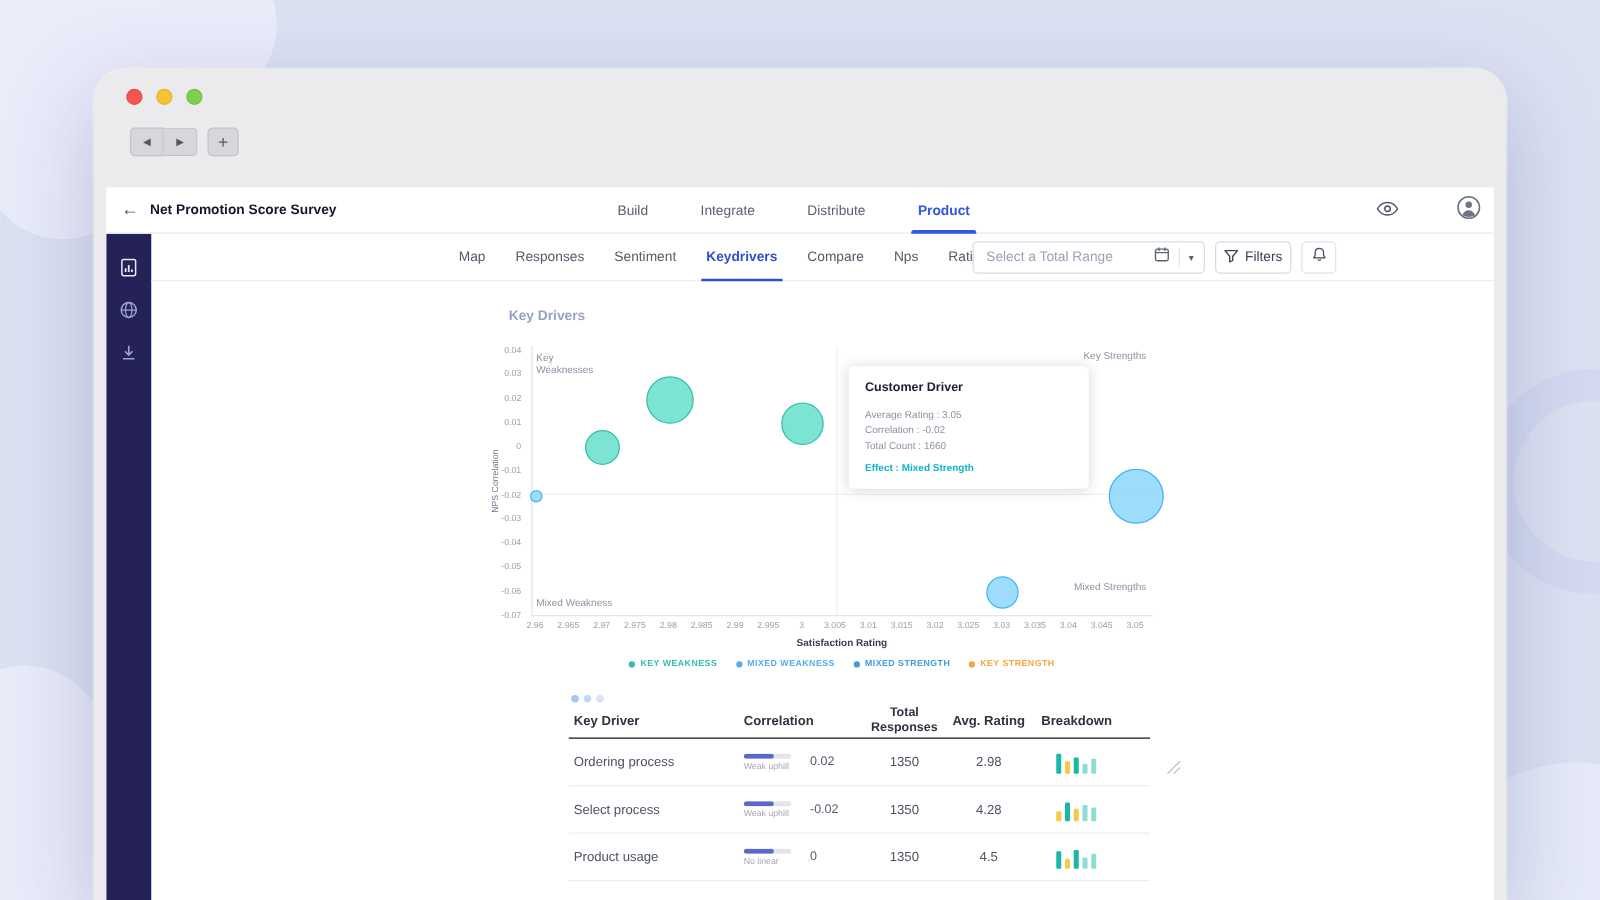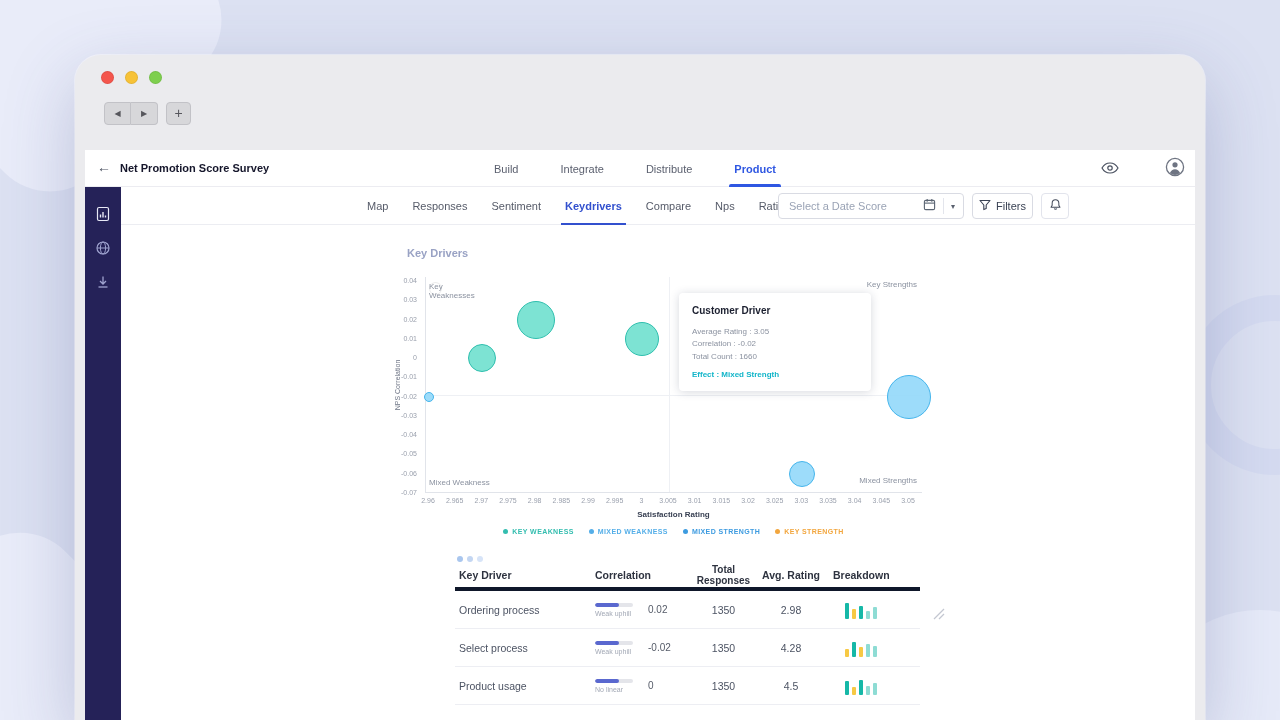--- a/index.html
+++ b/index.html
@@ -75,21 +75,21 @@
   .section-title { position:absolute; left:286px; top:22px; font-size:11px; font-weight:700; color:#99a2c4; }
 
   
   .plot { position:absolute; left:304px; top:52px; width:497px; height:216px;
           border-left:1px solid #e1e4ea; border-bottom:1px solid #e1e4ea; }
   .qline { position:absolute; background:#eef0f4; }
   .qline.v { width:1px; top:0; bottom:0; }
   .qline.h { height:1px; left:0; right:0; }
   .qlabel { position:absolute; font-size:8px; color:#8b92a0; }
   .qlabel.tl { left:3px; top:5px; } .qlabel.tr { right:5px; top:3px; }
-  .qlabel.bl { left:3px; bottom:5px; } .qlabel.br { right:5px; bottom:7px; }
+  .qlabel.bl { left:3px; bottom:5px; } .qlabel.br { right:5px; bottom:18px; }
   .bubble { position:absolute; border-radius:50%; border:1.5px solid; cursor:pointer; }
   .y-ticks { position:absolute; left:260px; top:52px; width:40px; height:216px; }
   .ytick { position:absolute; right:4px; font-size:7px; color:#9aa0ad; text-align:right; width:40px; }
   .x-ticks { position:absolute; left:304px; top:272px; width:497px; height:10px; }
   .xtick { position:absolute; width:26px; text-align:center; font-size:7px; color:#9aa0ad; }
   .yaxis-title { position:absolute; left:276px; top:160px; transform:translate(-50%,-50%) rotate(-90deg);
                  font-size:7px; color:#6d7485; white-space:nowrap; }
   .xaxis-title { position:absolute; left:304px; top:285px; width:497px; text-align:center;
                  font-size:8px; font-weight:700; color:#3a4254; }
 
@@ -103,21 +103,21 @@
   .legend-item { display:flex; align-items:center; gap:4px; cursor:pointer; }
   .legend-dot { width:5px; height:5px; border-radius:50%; }
   .legend-label { font-size:7px; font-weight:700; letter-spacing:.4px; }
 
   .dots { position:absolute; left:336px; top:331px; display:flex; gap:4px; }
   .dot { width:6px; height:6px; border-radius:50%; cursor:pointer; }
   .dot.d1 { background:#a9c6ee; } .dot.d2 { background:#c3d6f2; } .dot.d3 { background:#d7e4f8; }
 
   
   .ktable { position:absolute; left:334px; top:338px; width:465px; font-size:10.5px; }
-  .thead { display:flex; align-items:center; height:28px; border-bottom:4px solid #0f172a;
+  .thead { display:flex; align-items:center; height:28px; border-bottom:1px solid #0f172a;
            font-weight:700; color:#2e3340; }
   .trow { display:flex; align-items:center; height:38px; border-bottom:1px solid #edeef3; color:#4c5363; }
   .c1 { width:140px; padding-left:4px; }
   .c2 { width:92px; display:flex; align-items:center; }
   .c3 { width:73px; text-align:center; }
   .c4 { width:62px; text-align:center; }
   .c5 { width:98px; }
   .th.c2 { display:block; }
   .th.c3 { white-space:pre-line; line-height:1.15; font-size:10px; }
   .th.c5 { padding-left:11px; }
@@ -213,21 +213,21 @@
           <div class="sub-tabs">
               <div class="sub-tab">Map</div>
               <div class="sub-tab">Responses</div>
               <div class="sub-tab">Sentiment</div>
               <div class="sub-tab active">Keydrivers</div>
               <div class="sub-tab">Compare</div>
               <div class="sub-tab">Nps</div>
               <div class="sub-tab">Rating</div>
             </div>
           <div class="daterange">
-            <span class="dr-text">Select a Date Score</span>
+            <span class="dr-text">Select a Total Range</span>
             <span>
               <svg width="13" height="13" viewBox="0 0 14 14">
                   <rect x="1.5" y="2.5" width="11" height="10" rx="1.5" fill="none" stroke="#5b6573" stroke-width="1.2"></rect>
                   <line x1="4.5" y1="1" x2="4.5" y2="4" stroke="#5b6573" stroke-width="1.2"></line>
                   <line x1="9.5" y1="1" x2="9.5" y2="4" stroke="#5b6573" stroke-width="1.2"></line>
                   <line x1="1.5" y1="5.5" x2="12.5" y2="5.5" stroke="#5b6573" stroke-width="1.2"></line>
                 </svg>
             </span>
             <span class="dr-divider"></span>
             <span class="caret">▾</span>

